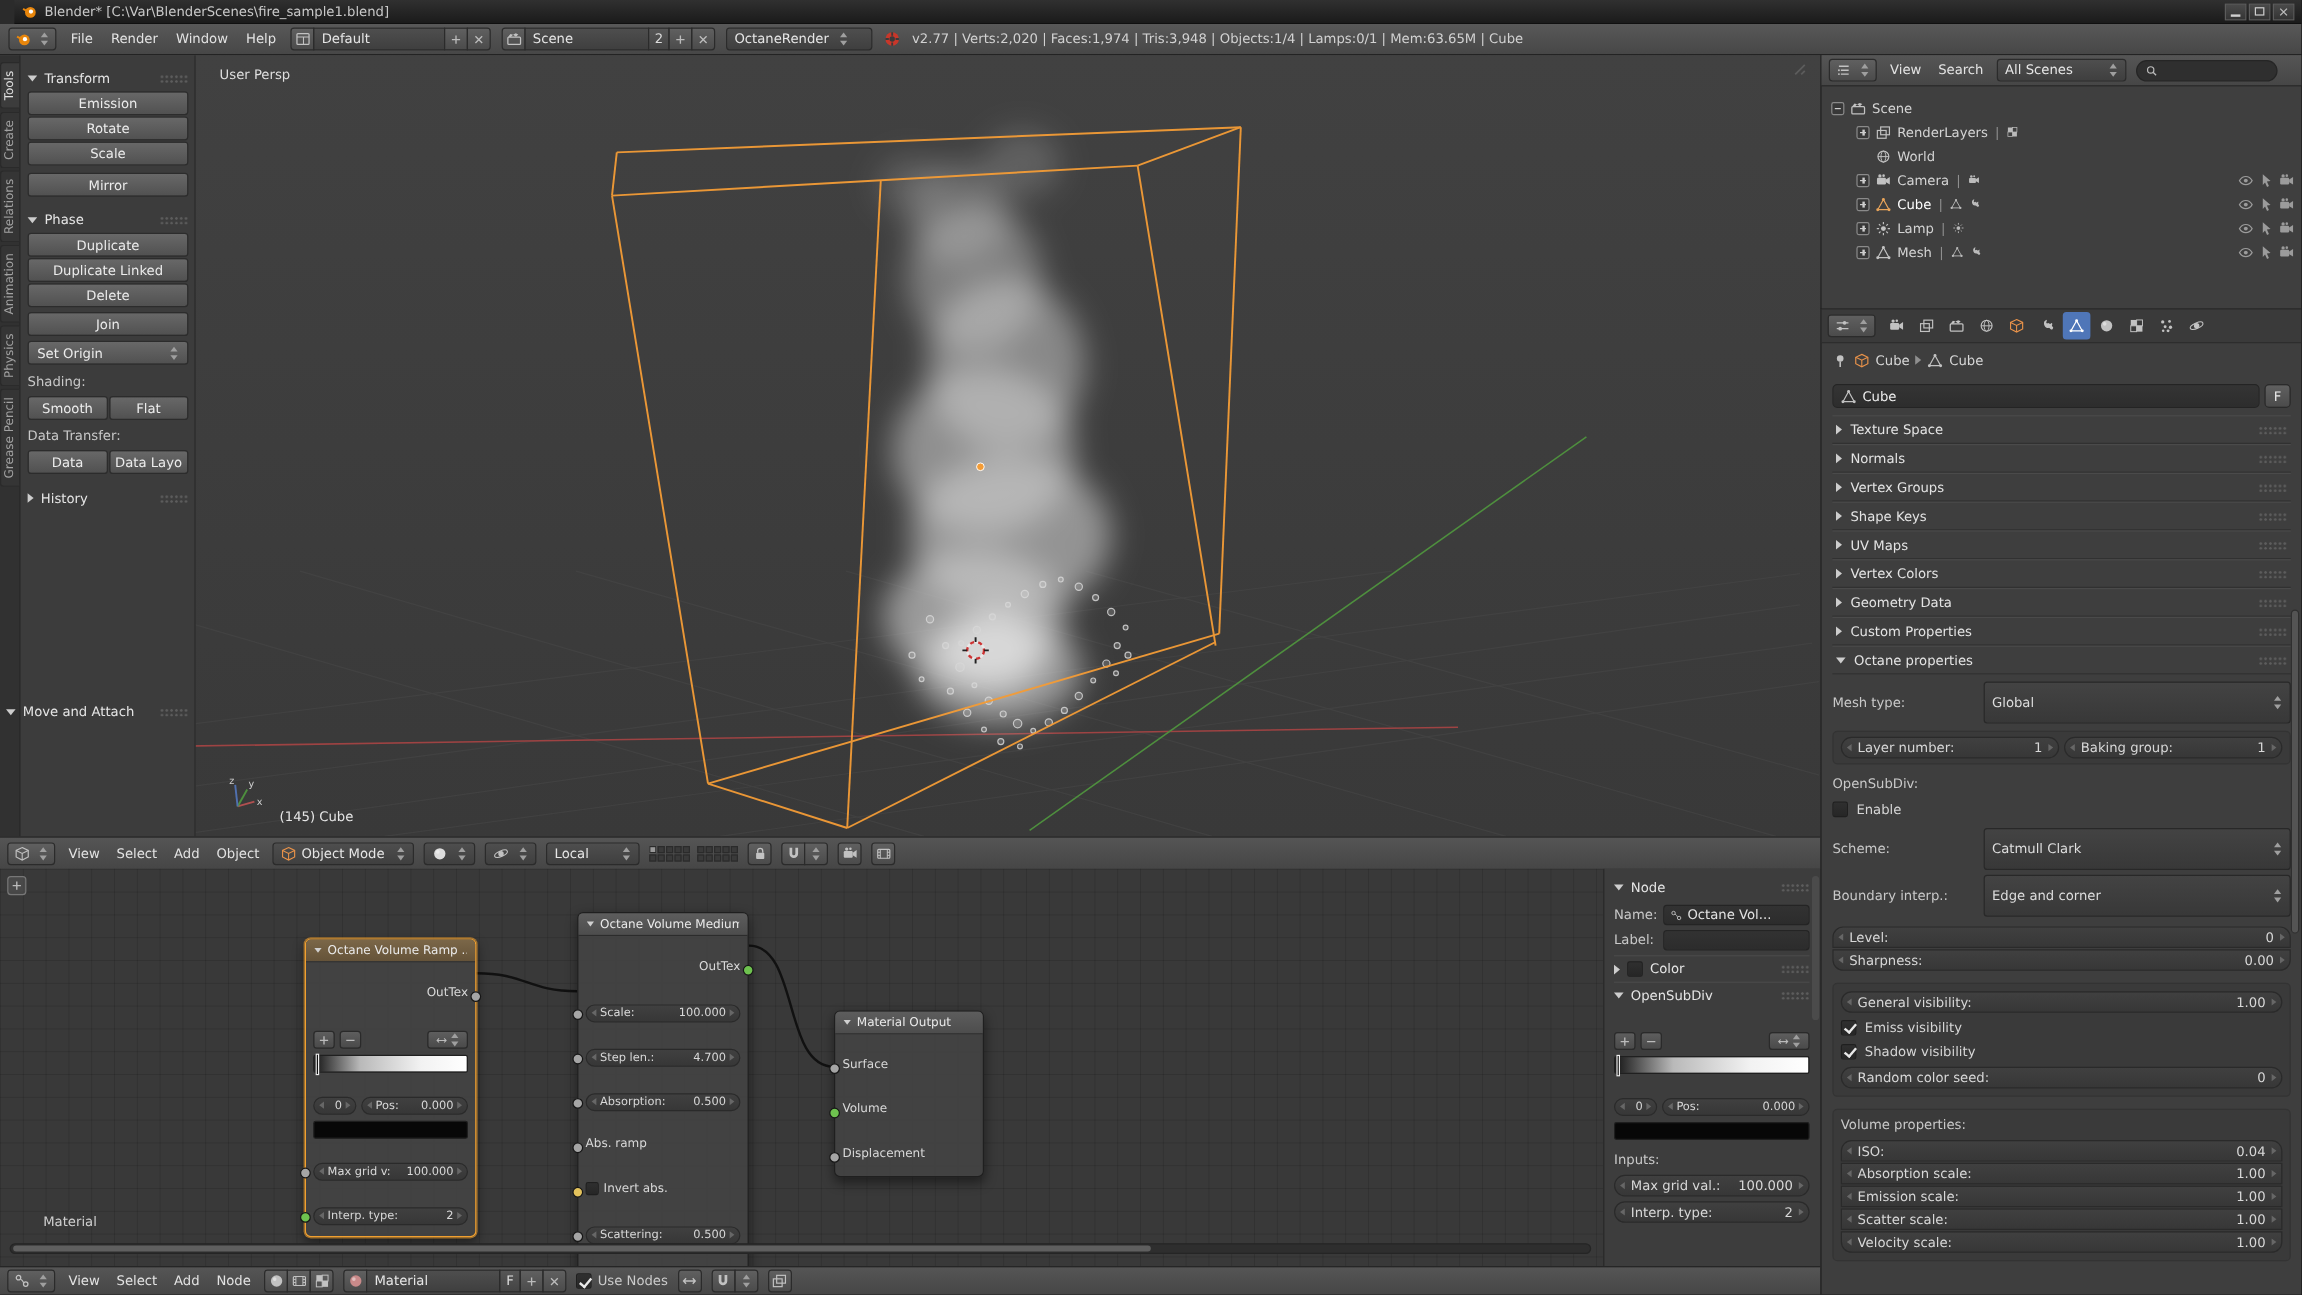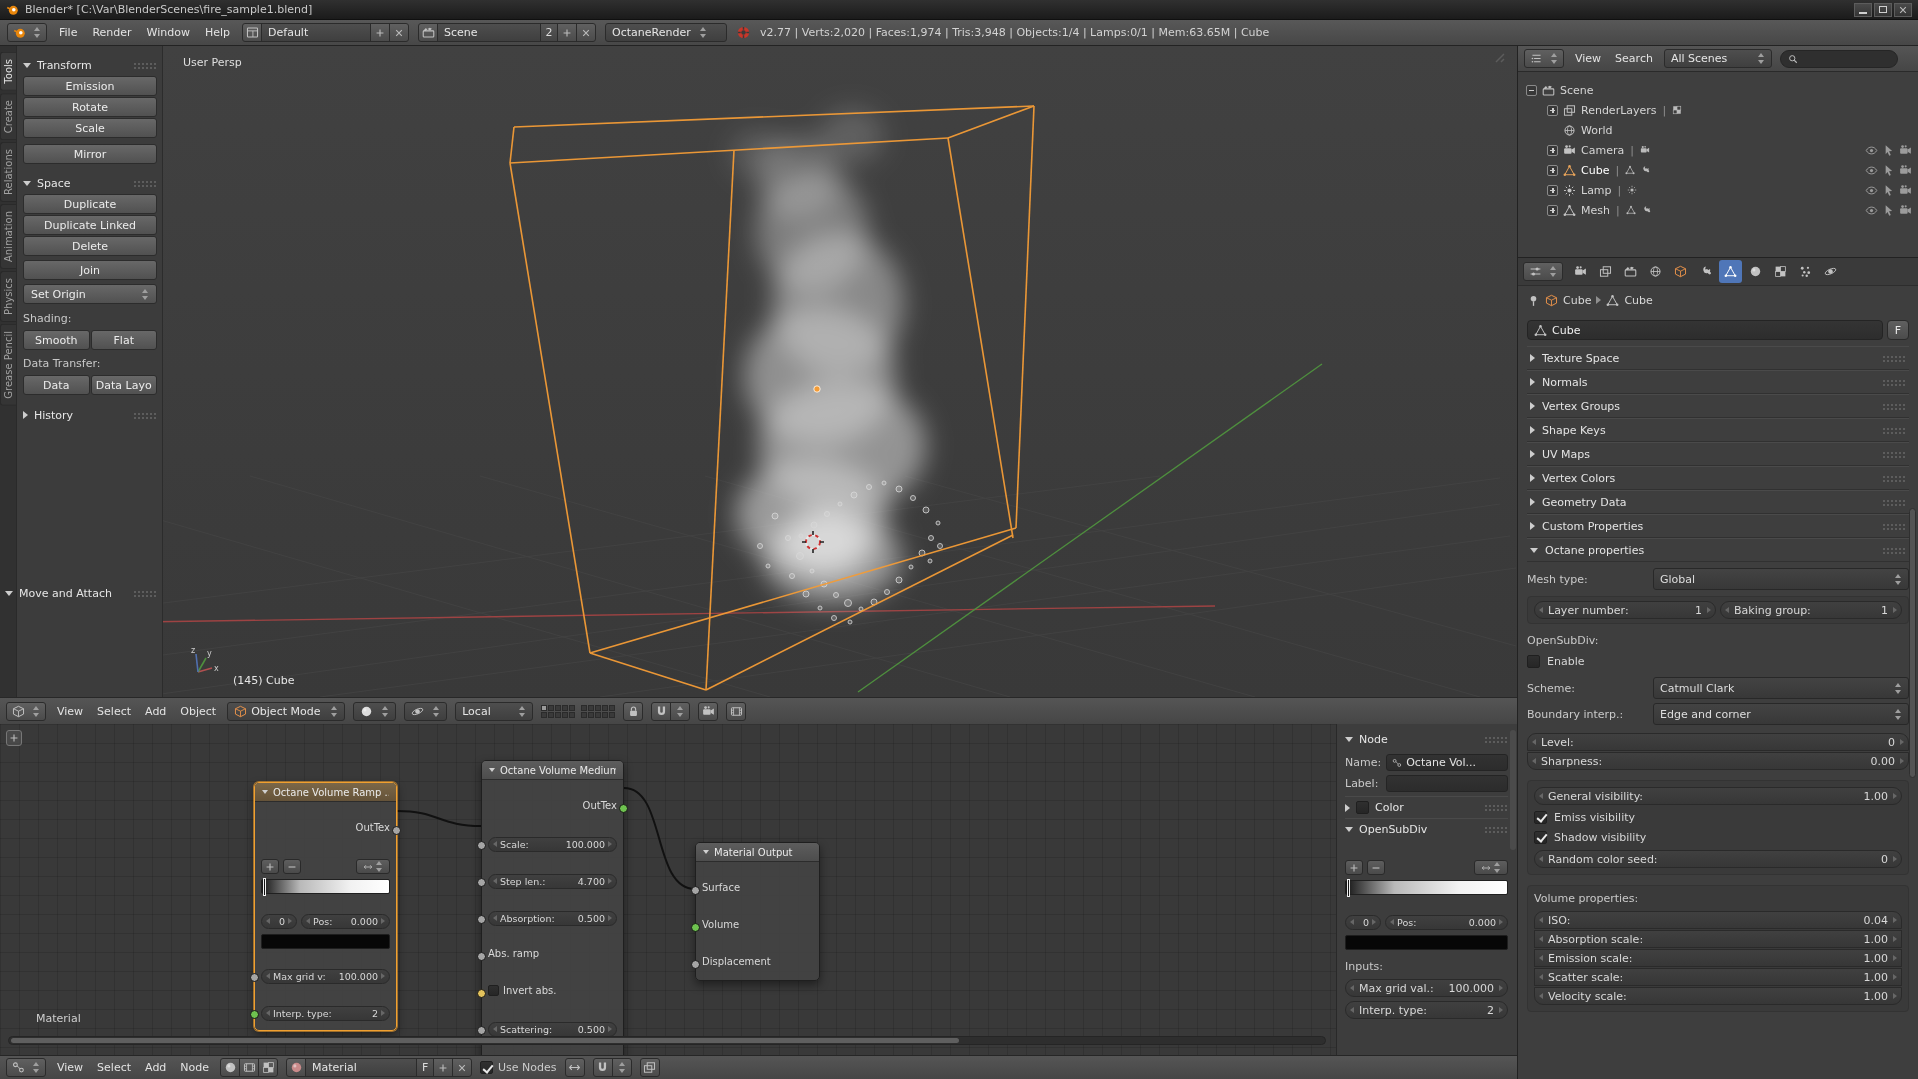--- a/index.html
+++ b/index.html
@@ -3,21 +3,21 @@
 <meta charset="utf-8">
 <style>
 *{margin:0;padding:0;box-sizing:border-box;}
 html,body{background:#141414;}
 body{font-family:"DejaVu Sans","Liberation Sans",sans-serif;font-size:11px;color:#cccccc;}
 .app{position:relative;width:1918px;height:1079px;background:#2b2b2b;overflow:hidden;}
 .ic{width:13px;height:13px;flex:none;color:#c2c2c2;}
 .ic16{width:15px;height:15px;flex:none;color:#c8c8c8;}
 .ic10{width:10px;height:10px;flex:none;color:#bbbbbb;}
 
-.titlebar{position:absolute;left:0;top:0;right:0;height:20px;background:linear-gradient(#303030,#1b1b1b);display:flex;align-items:center;gap:6px;padding:0 6px;color:#c9c9c9;font-size:11px;border-bottom:1px solid #101010;}
+.titlebar{position:absolute;left:12px;top:0;right:0;height:20px;background:linear-gradient(#303030,#1b1b1b);display:flex;align-items:center;gap:6px;padding:0 6px;color:#c9c9c9;font-size:11px;border-bottom:1px solid #101010;}
 .winbtns{margin-left:auto;display:flex;gap:2px;}
 .winbtn{width:18px;height:14px;background:linear-gradient(#4a4a4a,#343434);border:1px solid #5c5c5c;display:flex;align-items:center;justify-content:center;}
 .minbar{width:8px;border-bottom:2px solid #cfcfcf;height:8px;}
 .maxbox{width:8px;height:7px;border:1.5px solid #cfcfcf;}
 .infobar{position:absolute;left:0;top:20px;right:0;height:26px;background:linear-gradient(#585858,#474747);border-bottom:1px solid #232323;display:flex;align-items:center;gap:9px;padding:0 7px;}
 .menu{color:#e3e3e3;padding:0 3px;cursor:default;}
 .edbtn{display:inline-flex;align-items:center;gap:3px;background:linear-gradient(#606060,#4b4b4b);border:1px solid #2b2b2b;border-radius:3px;height:19px;padding:0 5px;}
 .joined{display:inline-flex;align-items:center;}
 .joined>*{border-radius:0!important;margin-left:-1px;}
 .joined>*:first-child{border-radius:3px 0 0 3px!important;margin-left:0;}
@@ -35,21 +35,21 @@
 .grip{margin-left:auto;width:24px;height:7px;background-image:radial-gradient(#5d5d5d 1px,transparent 1.2px);background-size:4px 4px;flex:none;}
 .btn{display:flex;align-items:center;justify-content:center;height:20px;background:linear-gradient(#686868,#515151);border:1px solid #2c2c2c;border-radius:3px;color:#ececec;cursor:default;}
 .num{position:relative;display:flex;align-items:center;height:18px;background:linear-gradient(#404040,#373737);border:1px solid #2a2a2a;border-radius:9px;padding:0 13px;color:#d8d8d8;overflow:hidden;}
 .num::before{content:"";position:absolute;left:4px;top:50%;margin-top:-3.5px;border-right:4px solid #848484;border-top:3.5px solid transparent;border-bottom:3.5px solid transparent;opacity:.6;}
 .num::after{content:"";position:absolute;right:4px;top:50%;margin-top:-3.5px;border-left:4px solid #848484;border-top:3.5px solid transparent;border-bottom:3.5px solid transparent;opacity:.6;}
 .num .lab{white-space:nowrap;overflow:hidden;}
 .num .val{margin-left:auto;padding-left:6px;white-space:nowrap;}
 .numgroup .num{border-radius:0;margin-top:1px;}
 .numgroup .num:first-child{border-radius:9px 9px 0 0;margin-top:0;}
 .numgroup .num:last-child{border-radius:0 0 9px 9px;}
-.dd{position:relative;display:flex;align-items:center;height:22px;background:linear-gradient(#434343,#383838);border:1px solid #282828;border-radius:3px;padding:0 6px;color:#dedede;}
+.dd{position:relative;display:flex;align-items:center;height:35px;background:linear-gradient(#434343,#383838);border:1px solid #282828;border-radius:3px;padding:0 6px;color:#dedede;}
 .cb{width:13px;height:13px;background:linear-gradient(#2f2f2f,#262626);border:1px solid #1f1f1f;border-radius:2px;position:relative;flex:none;}
 .cb.on::after{content:"";position:absolute;left:3.5px;top:0.5px;width:4px;height:8px;border:solid #e9e9e9;border-width:0 2px 2px 0;transform:rotate(40deg);}
 .ph{display:flex;align-items:center;gap:6px;height:22px;color:#e6e6e6;}
 .slab{color:#c9c9c9;}
 .gbox{border:1px solid #333333;border-radius:4px;background:rgba(0,0,0,0.06);padding:6px;}
 
 .vp{position:absolute;left:0;top:46px;width:1517px;height:678px;background:#3d3d3d;}
 .vp-canvas{position:absolute;left:0;top:0;width:1517px;height:651px;background:linear-gradient(#414141,#393939);overflow:hidden;}
 .vp-label{position:absolute;left:183px;top:10px;color:#dfdfdf;}
 .obj-label{position:absolute;left:233px;top:628px;color:#e6e6e6;}
@@ -484,21 +484,21 @@
               <span class="tri-d"></span>
               <span>Transform</span>
               <span class="grip"></span>
             </div>
           <div class="btn">Emission</div>
           <div class="btn">Rotate</div>
           <div class="btn">Scale</div>
           <div class="btn" style="margin-top:6px">Mirror</div>
           <div class="ph" style="margin-top:8px">
               <span class="tri-d"></span>
-              <span>Space</span>
+              <span>Phase</span>
               <span class="grip"></span>
             </div>
           <div class="btn">Duplicate</div>
           <div class="btn">Duplicate Linked</div>
           <div class="btn">Delete</div>
           <div class="btn" style="margin-top:4px">Join</div>
           <div class="btn" style="margin-top:4px;justify-content:flex-start;padding:0 7px">
               <span>Set Origin</span>
               <span class="updn" style="margin-left:auto"></span>
             </div>

